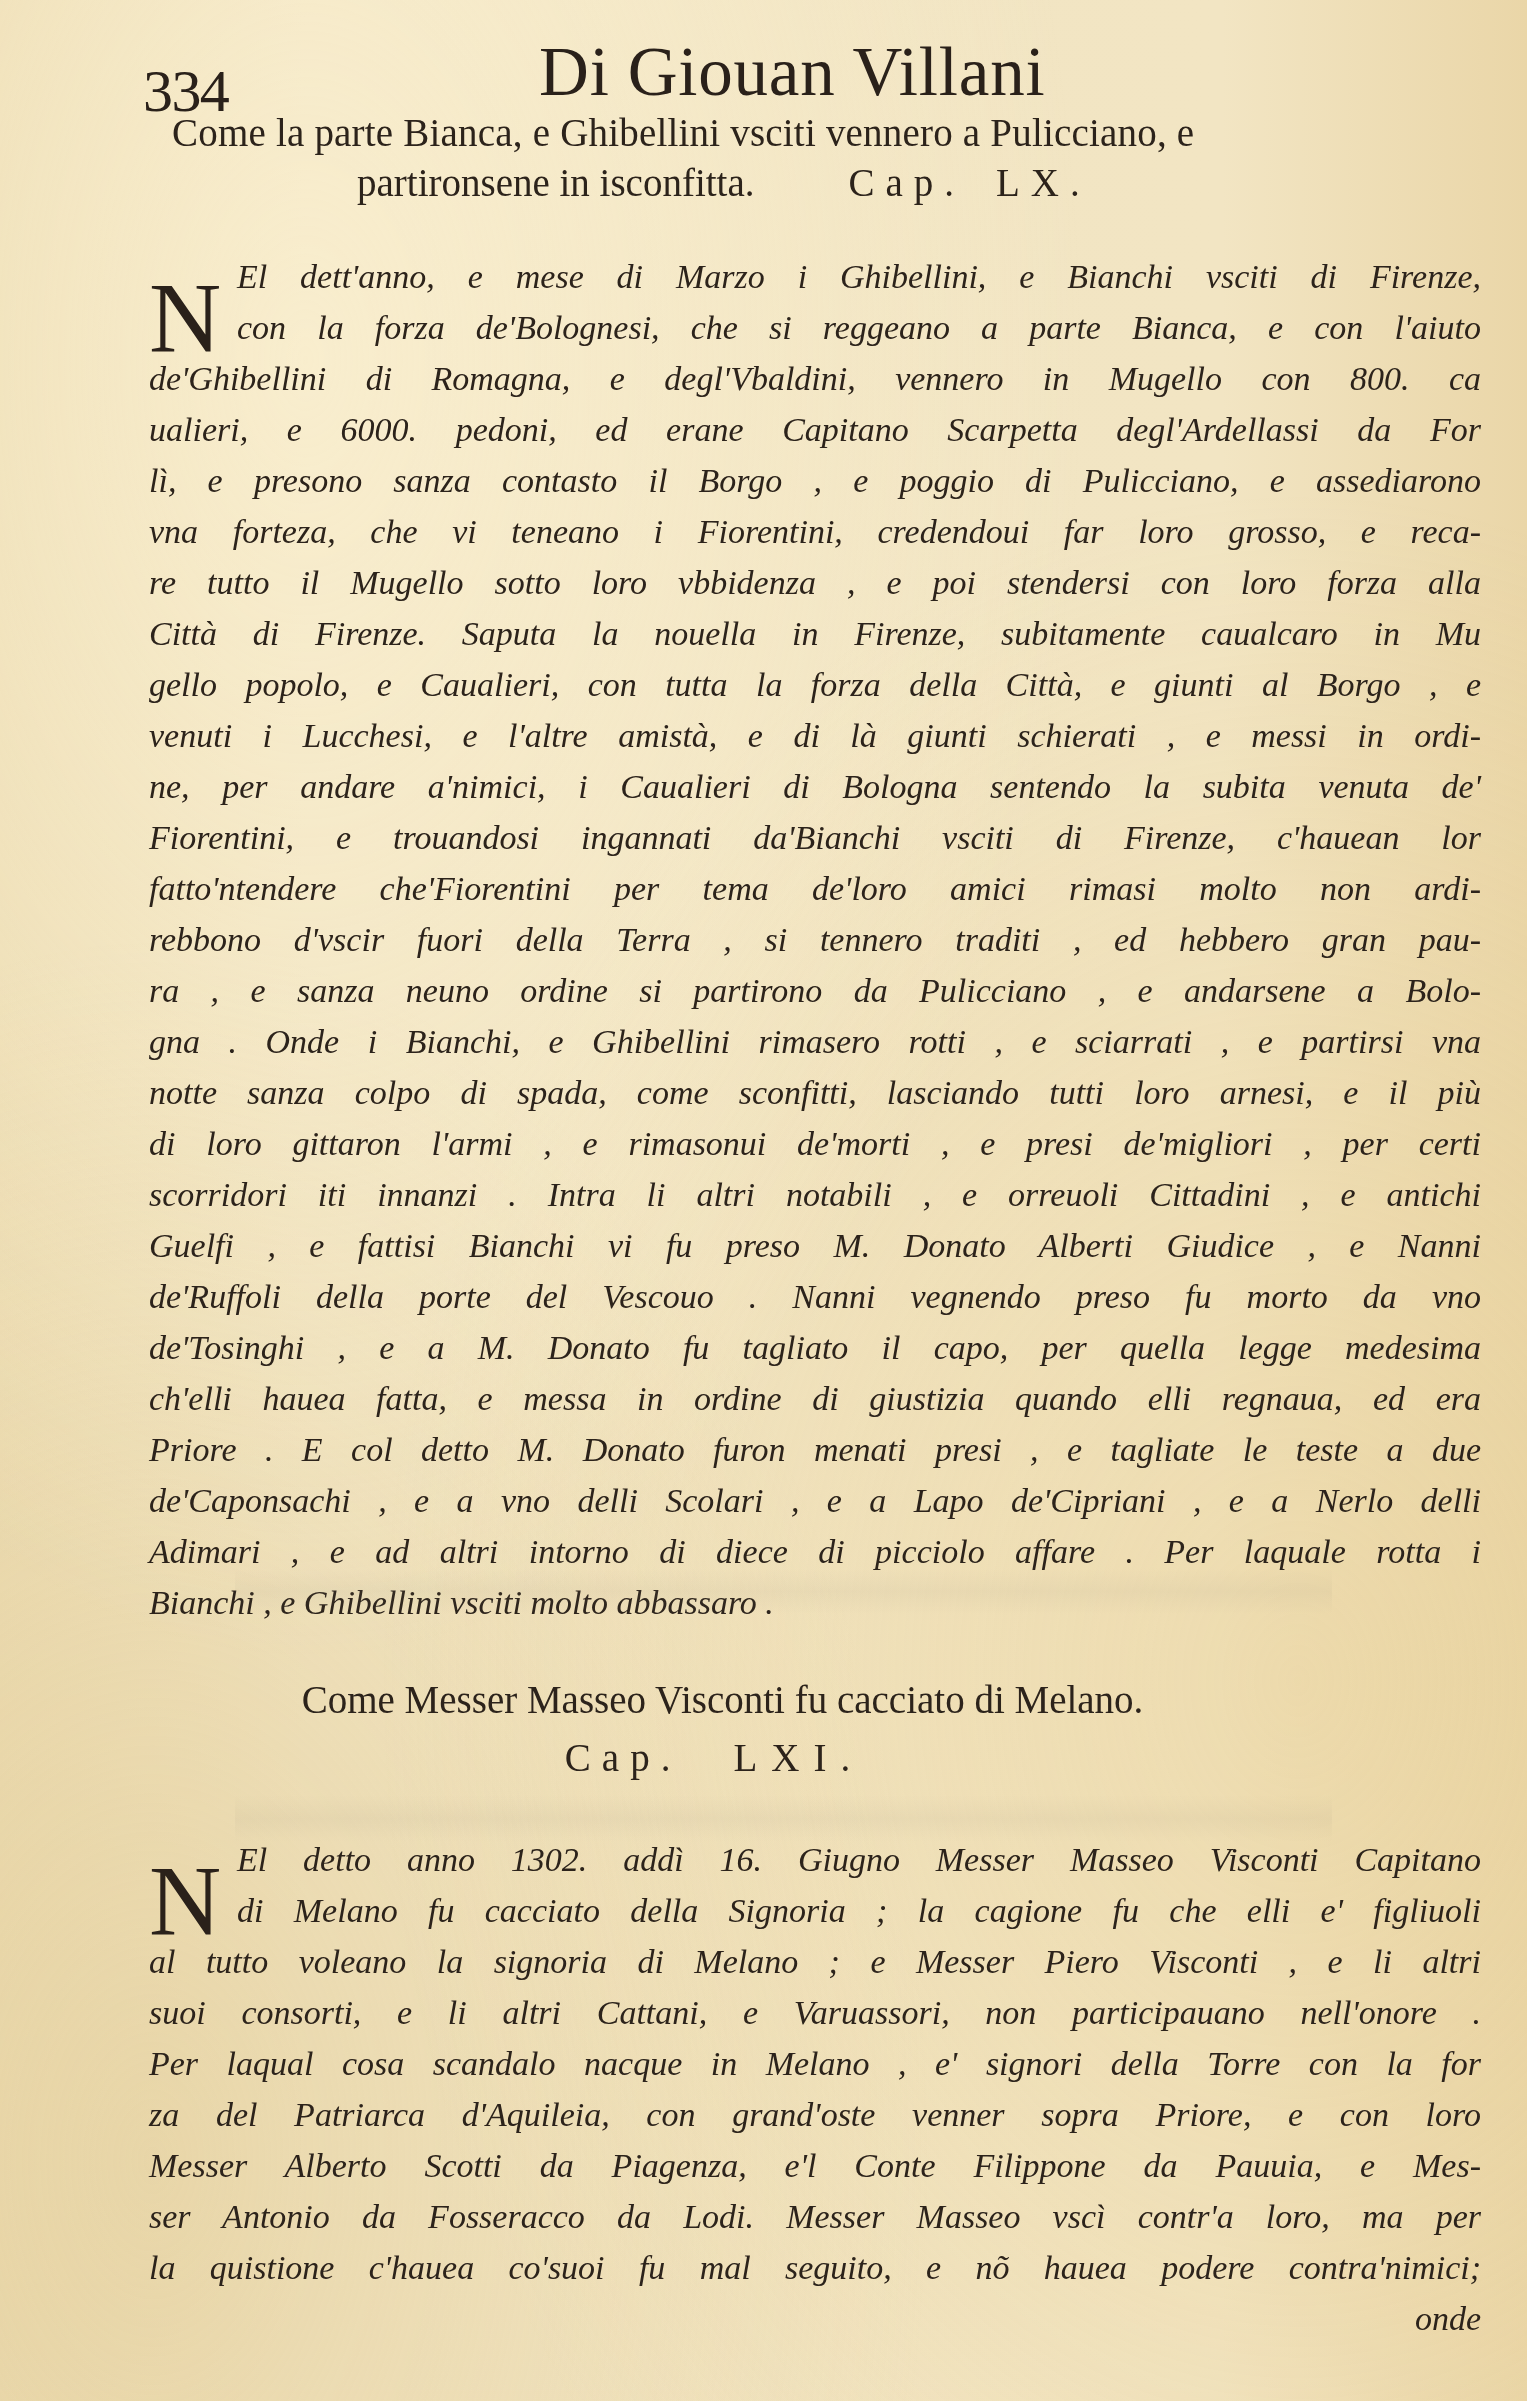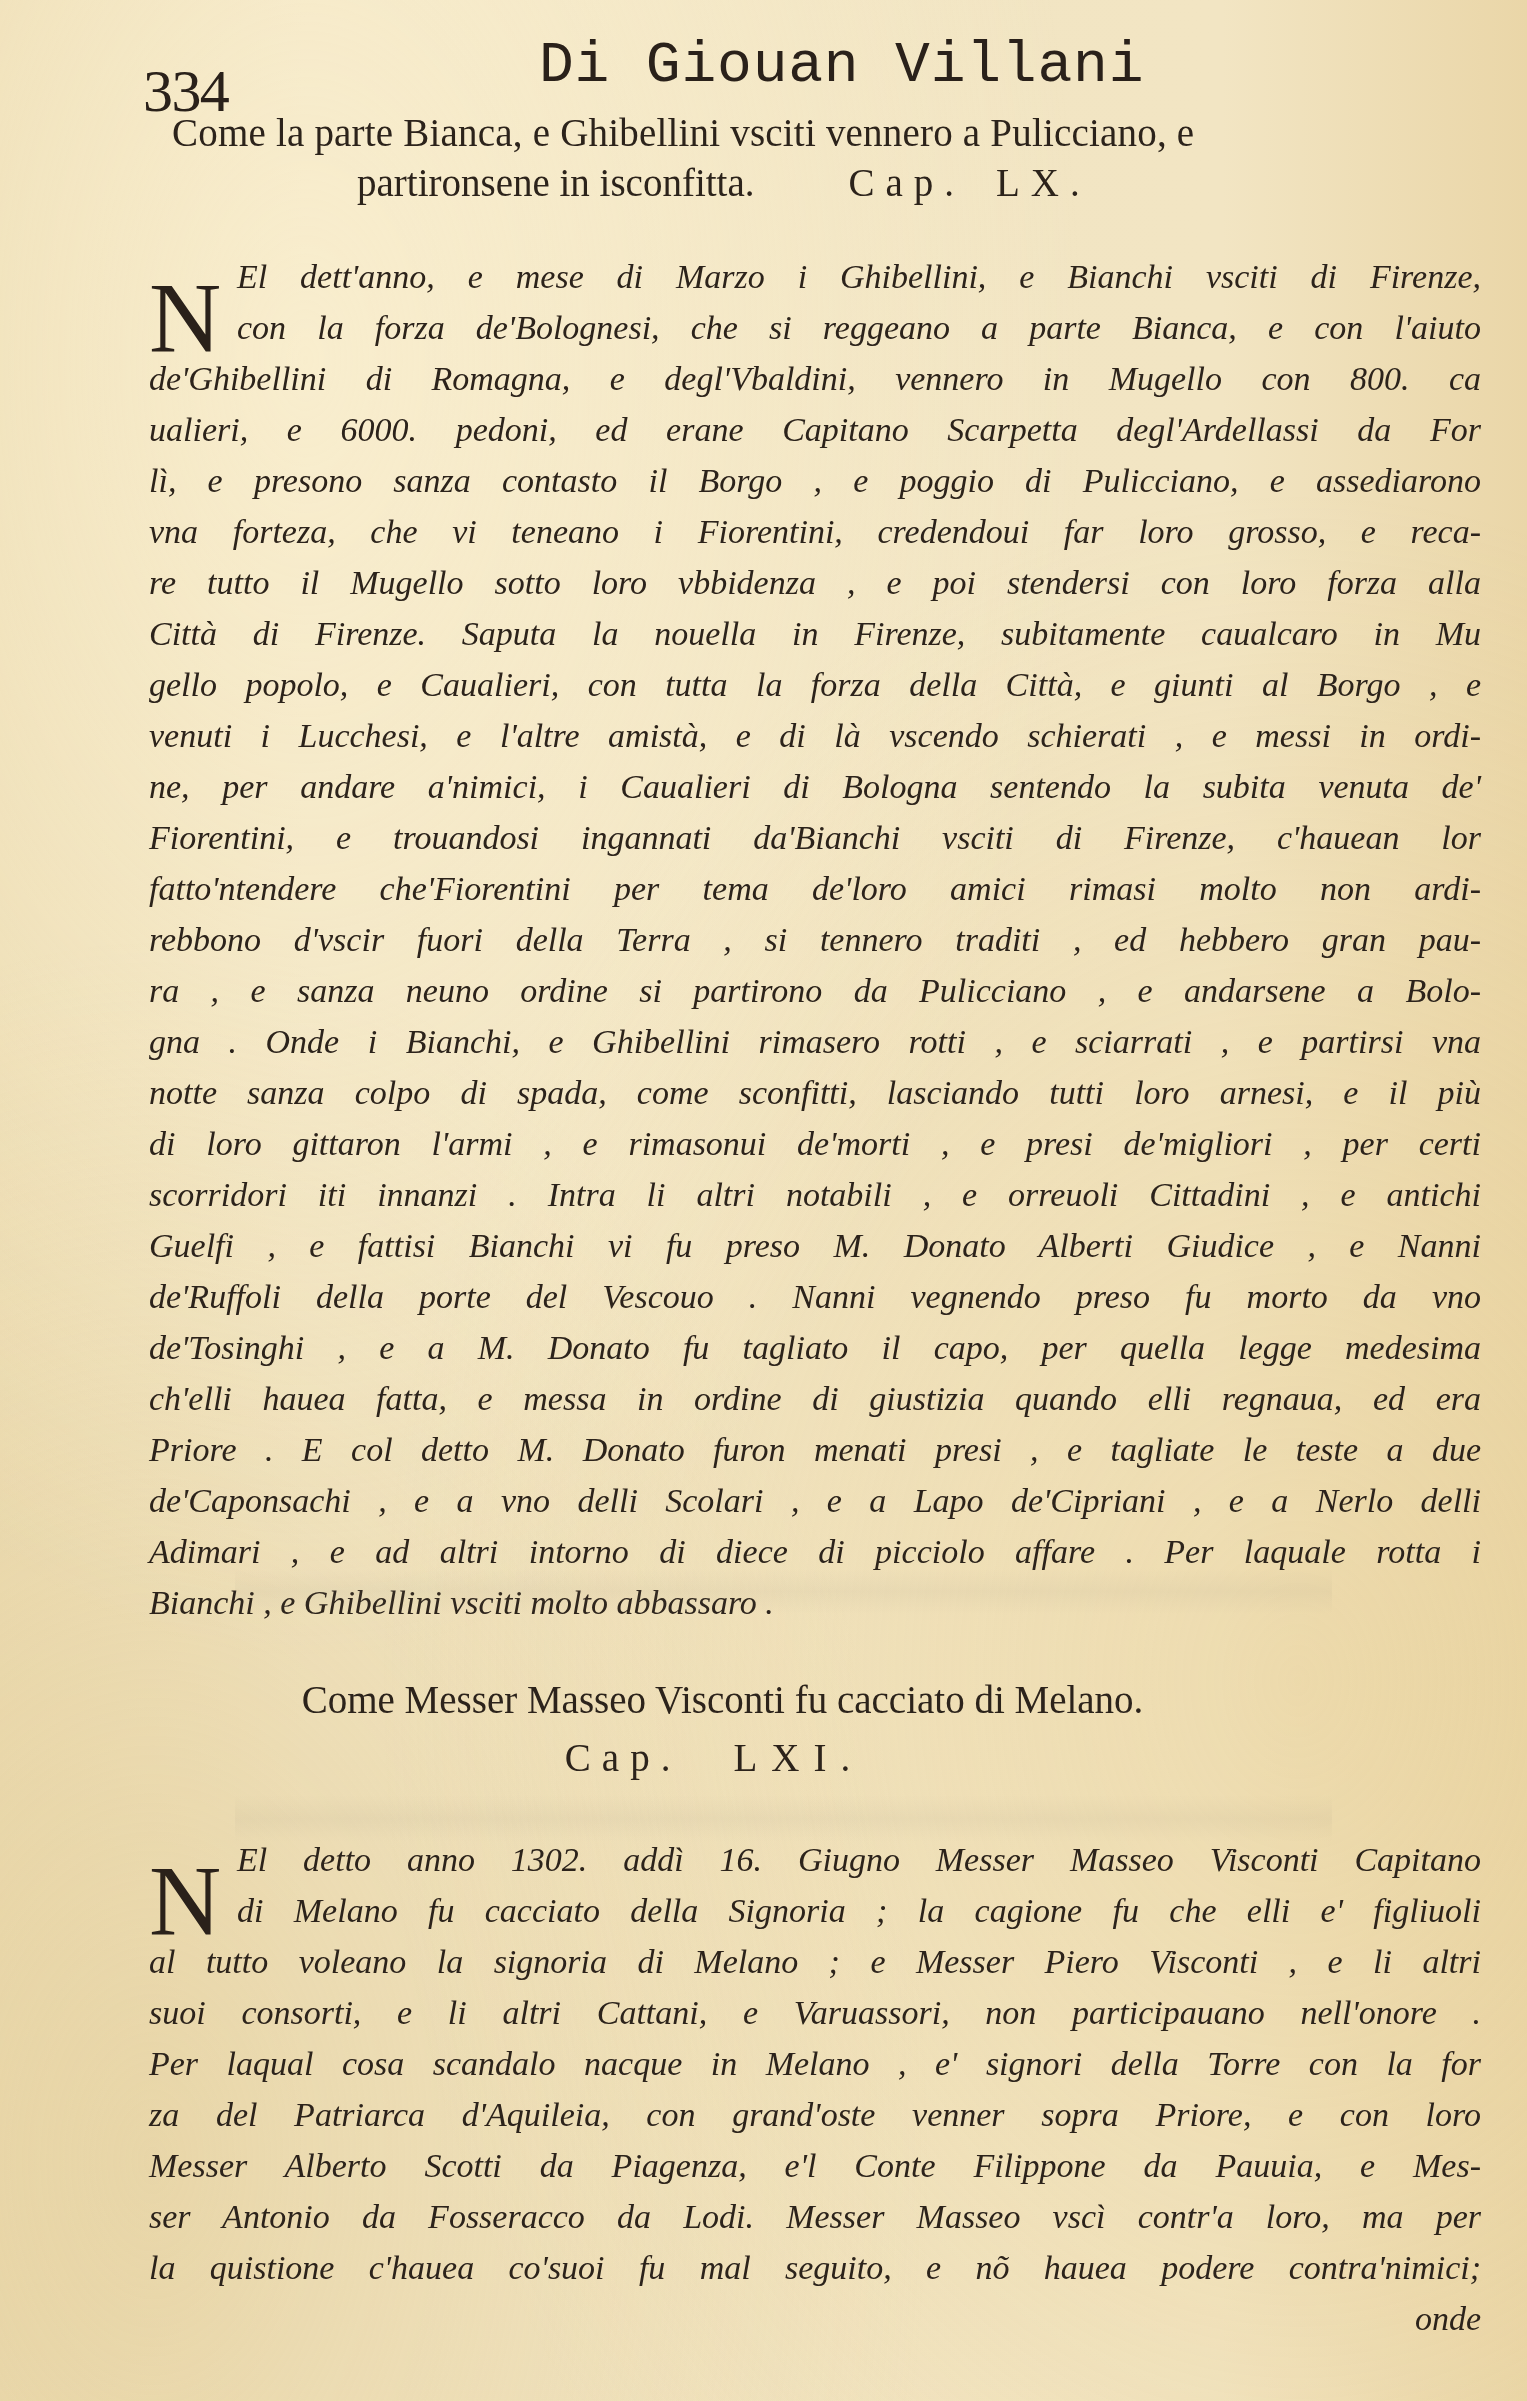--- a/index.html
+++ b/index.html
@@ -38,22 +38,22 @@
       top: 23.5px;
       font-family: "Liberation Serif", serif;
       font-size: 60px;
       letter-spacing: -1.6px;
       color: #2a211a;
     }
     .book-title {
       position: absolute;
       left: 539px;
       top: 0px;
-      font-family: Liberation Mono, monospace;
-      font-size: 58px;
+      font-family: Liberation Serif, serif;
+      font-size: 69px;
       letter-spacing: 0.8px;
       color: #2a211a;
     }
     .chapter-heading {
       position: absolute;
       font-family: Liberation Serif, serif;
       color: #2c231b;
     }
     .ch60 {
       left: 172px;
@@ -170,21 +170,21 @@
     <span class="dropcap">N</span>
     <span class="line indent">El dett'anno, e mese di Marzo i Ghibellini, e Bianchi vsciti di Firenze,</span>
     <span class="line indent">con la forza de'Bolognesi, che si reggeano a parte Bianca, e con l'aiuto</span>
     <span class="line">de'Ghibellini di Romagna, e degl'Vbaldini, vennero in Mugello con 800. ca</span>
     <span class="line">ualieri, e 6000. pedoni, ed erane Capitano Scarpetta degl'Ardellassi da For</span>
     <span class="line">lì, e presono sanza contasto il Borgo , e poggio di Pulicciano, e assediarono</span>
     <span class="line">vna forteza, che vi teneano i Fiorentini, credendoui far loro grosso, e reca-</span>
     <span class="line">re tutto il Mugello sotto loro vbbidenza , e poi stendersi con loro forza alla</span>
     <span class="line">Città di Firenze. Saputa la nouella in Firenze, subitamente caualcaro in Mu</span>
     <span class="line">gello popolo, e Caualieri, con tutta la forza della Città, e giunti al Borgo , e</span>
-    <span class="line">venuti i Lucchesi, e l'altre amistà, e di là vscendo schierati , e messi in ordi-</span>
+    <span class="line">venuti i Lucchesi, e l'altre amistà, e di là giunti schierati , e messi in ordi-</span>
     <span class="line">ne, per andare a'nimici, i Caualieri di Bologna sentendo la subita venuta de'</span>
     <span class="line">Fiorentini, e trouandosi ingannati da'Bianchi vsciti di Firenze, c'hauean lor</span>
     <span class="line">fatto'ntendere che'Fiorentini per tema de'loro amici rimasi molto non ardi-</span>
     <span class="line">rebbono d'vscir fuori della Terra , si tennero traditi , ed hebbero gran pau-</span>
     <span class="line">ra , e sanza neuno ordine si partirono da Pulicciano , e andarsene a Bolo-</span>
     <span class="line">gna . Onde i Bianchi, e Ghibellini rimasero rotti , e sciarrati , e partirsi vna</span>
     <span class="line">notte sanza colpo di spada, come sconfitti, lasciando tutti loro arnesi, e il più</span>
     <span class="line">di loro gittaron l'armi , e rimasonui de'morti , e presi de'migliori , per certi</span>
     <span class="line">scorridori iti innanzi . Intra li altri notabili , e orreuoli Cittadini , e antichi</span>
     <span class="line">Guelfi , e fattisi Bianchi vi fu preso M. Donato Alberti Giudice , e Nanni</span>

